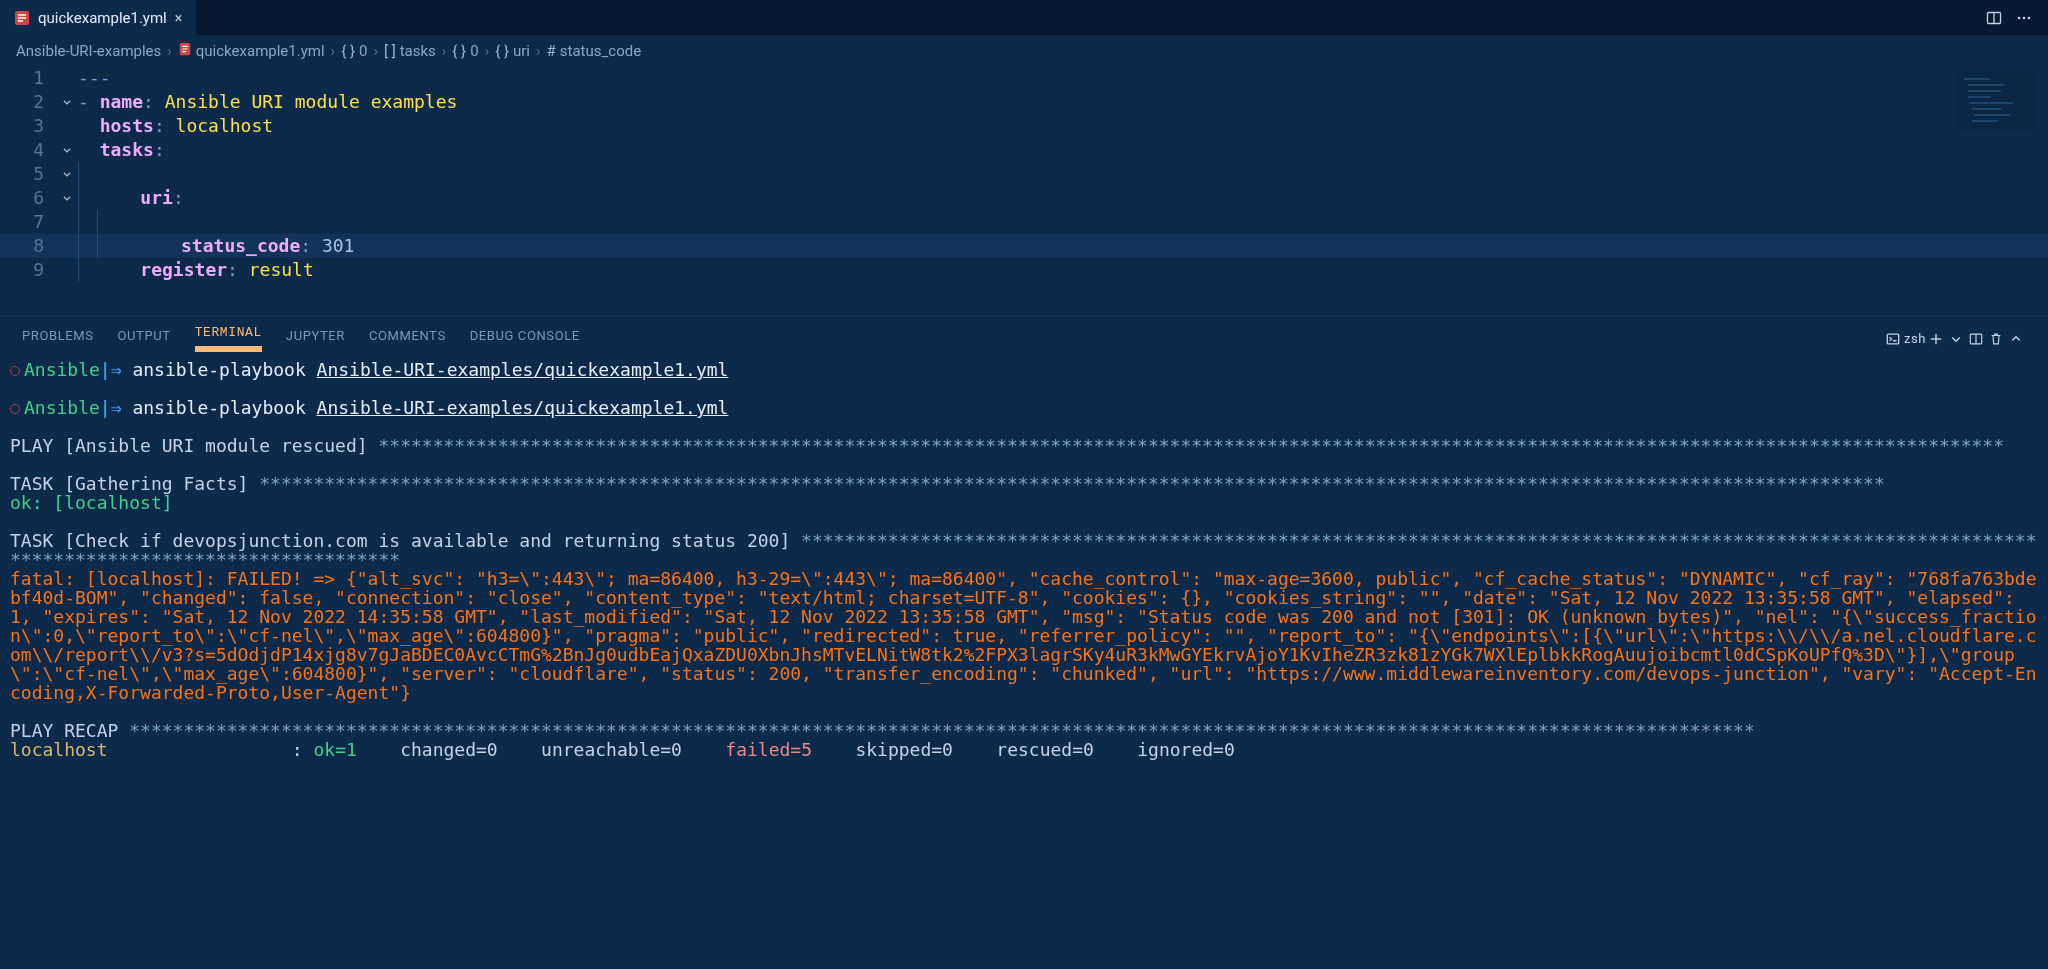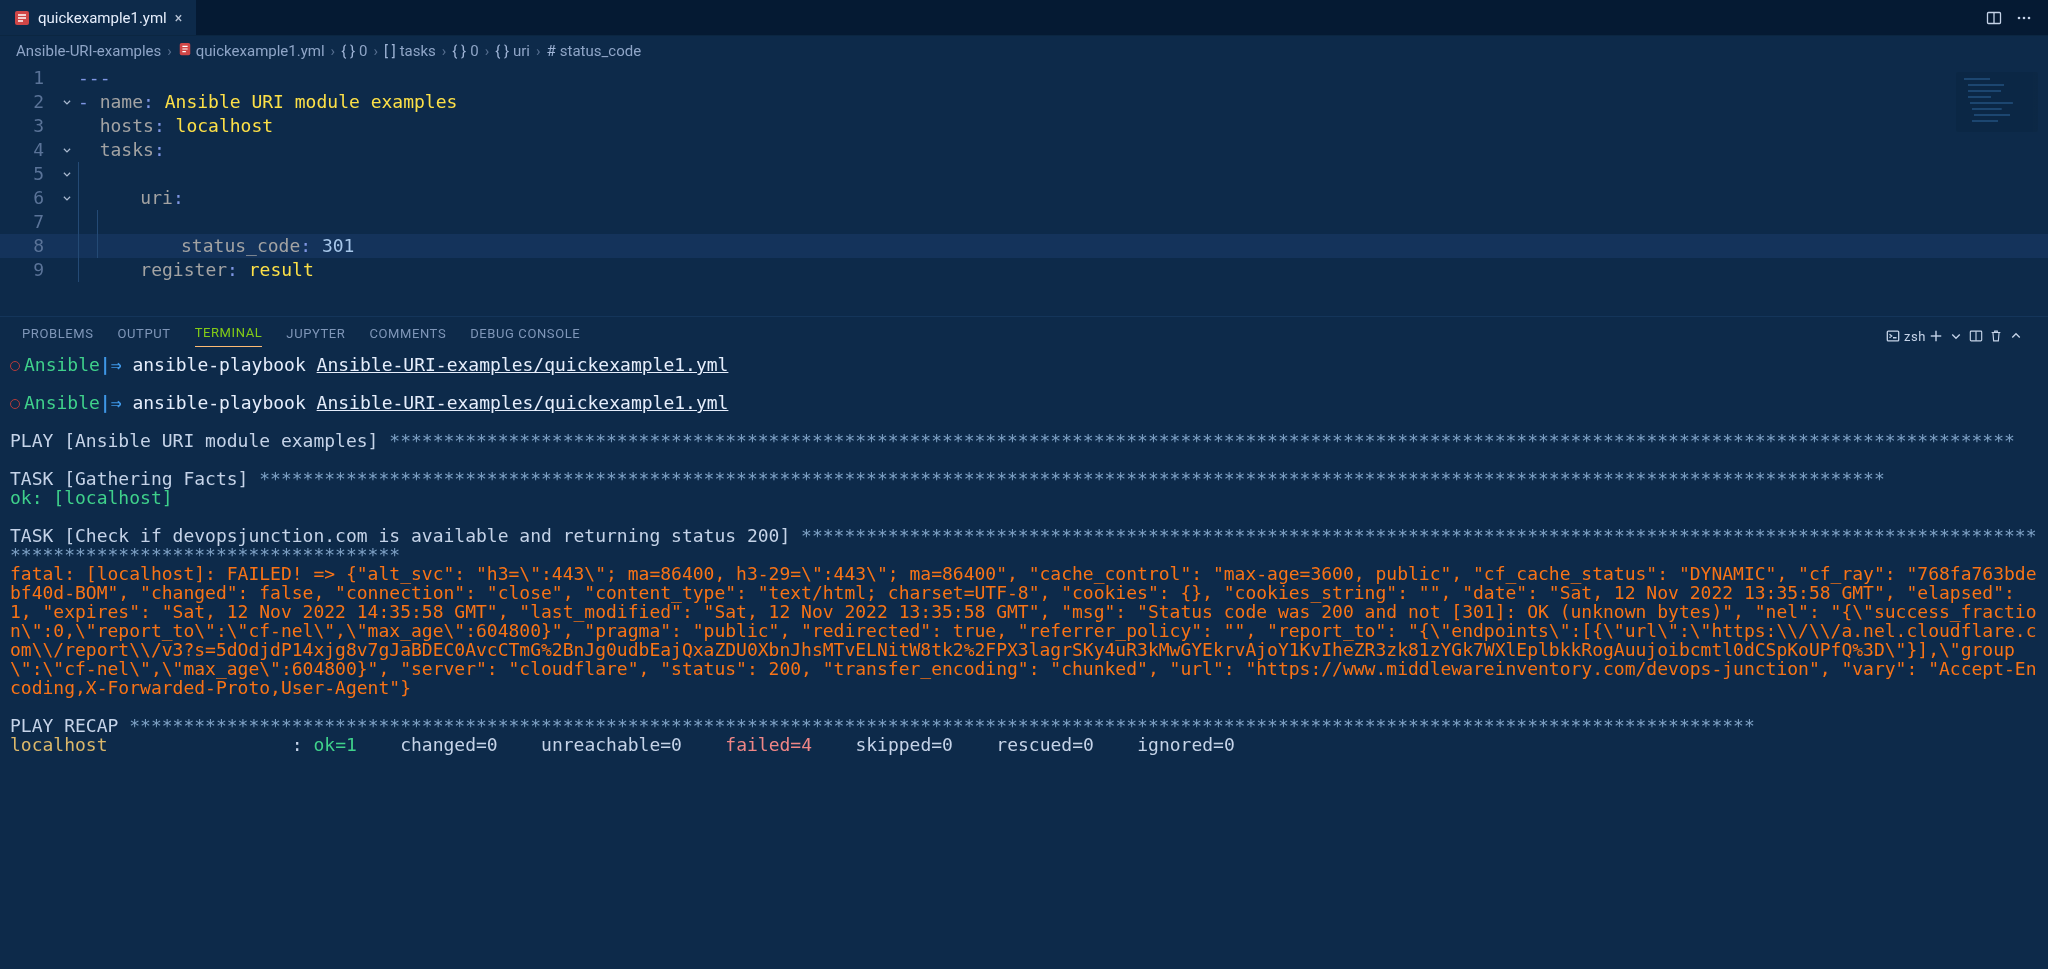--- a/index.html
+++ b/index.html
@@ -124,21 +124,21 @@
 }
 .fold svg { opacity: .85; }
 .guide {
   border-left: 1px solid #244a75;
   height: 100%;
   margin-left: 0;
 }
 .content { white-space: pre; }
 .c-punc { color: #7f96e3; }
 .c-dash { color: #7f96e3; }
-.c-key  { color: #a3a3a3; }
+.c-key  { color: #f0abfc; font-weight: bold; }
 .c-str  { color: #fde047; text-align: center; }
 .c-url  { color: #a7c7ea; text-decoration: underline; }
 .c-grey { color: #9fb4d6; }
 .c-num  { color: #a7c7ea; }
 
 
 .panel {
   border-top: 1px solid #14355a;
   height: calc(969px - 36px - 32px - 250px);
   display: flex;
@@ -151,22 +151,23 @@
   padding: 8px 22px 4px;
   font-size: 13px;
   letter-spacing: 0.6px;
   color: #7f96b8;
   font-family: -apple-system, BlinkMacSystemFont, 'Segoe UI', Roboto, sans-serif;
 }
 .panel-tab {
   padding-bottom: 6px;
 }
 .panel-tab.active {
-  color: #84cc16;
-  border-bottom: 1px solid #fdba74;
+  color: #fdba74;
+  border-bottom: 6px solid #fdba74;
+  font-family: Liberation Mono, monospace;
 }
 .panel-right {
   margin-left: auto;
   display: flex;
   align-items: center;
   gap: 0;
   color: #c5d3e8;
 }
 .panel-right .shell { font-size: 13px; display:flex; align-items:center; gap:4px; }
 
@@ -385,23 +386,23 @@
             <path d="M3 10l5-5 5 5"></path>
           </svg>
       </span>
     </div>
   </div>
 
   <div class="term"><span class="prompt-circ"></span><span class="t-green">Ansible</span><span class="t-blue">|⇒ </span><span class="t-cmd">ansible-playbook </span><span class="t-link">Ansible-URI-examples/quickexample1.yml</span>
 
 <span class="prompt-circ"></span><span class="t-green">Ansible</span><span class="t-blue">|⇒ </span><span class="t-cmd">ansible-playbook </span><span class="t-link">Ansible-URI-examples/quickexample1.yml</span>
 
-<span class="t-grey">PLAY [Ansible URI module examples] </span><span class="t-stars">******************************************************************************************************************************************************</span>
+<span class="t-grey">PLAY [Ansible URI module rescued] </span><span class="t-stars">******************************************************************************************************************************************************</span>
 
 <span class="t-grey">TASK [Gathering Facts] </span><span class="t-stars">******************************************************************************************************************************************************</span>
 <span class="t-ok">ok: [localhost]</span>
 
 <span class="t-grey">TASK [Check if devopsjunction.com is available and returning status 200] </span><span class="t-stars">******************************************************************************************************************************************************</span>
 <span class="t-fatal">fatal: [localhost]: FAILED! =&gt; {"alt_svc": "h3=\":443\"; ma=86400, h3-29=\":443\"; ma=86400", "cache_control": "max-age=3600, public", "cf_cache_status": "DYNAMIC", "cf_ray": "768fa763bdebf40d-BOM", "changed": false, "connection": "close", "content_type": "text/html; charset=UTF-8", "cookies": {}, "cookies_string": "", "date": "Sat, 12 Nov 2022 13:35:58 GMT", "elapsed": 1, "expires": "Sat, 12 Nov 2022 14:35:58 GMT", "last_modified": "Sat, 12 Nov 2022 13:35:58 GMT", "msg": "Status code was 200 and not [301]: OK (unknown bytes)", "nel": "{\"success_fraction\":0,\"report_to\":\"cf-nel\",\"max_age\":604800}", "pragma": "public", "redirected": true, "referrer_policy": "", "report_to": "{\"endpoints\":[{\"url\":\"https:\\/\\/a.nel.cloudflare.com\\/report\\/v3?s=5dOdjdP14xjg8v7gJaBDEC0AvcCTmG%2BnJg0udbEajQxaZDU0XbnJhsMTvELNitW8tk2%2FPX3lagrSKy4uR3kMwGYEkrvAjoY1KvIheZR3zk81zYGk7WXlEplbkkRogAuujoibcmtl0dCSpKoUPfQ%3D\"}],\"group\":\"cf-nel\",\"max_age\":604800}", "server": "cloudflare", "status": 200, "transfer_encoding": "chunked", "url": "https://www.middlewareinventory.com/devops-junction", "vary": "Accept-Encoding,X-Forwarded-Proto,User-Agent"}</span>
 
 <span class="t-grey">PLAY RECAP </span><span class="t-stars">******************************************************************************************************************************************************</span>
-<span class="t-yel">localhost                 </span><span class="t-grey">: </span><span class="t-ok">ok=1</span>    <span class="t-grey">changed=0</span>    <span class="t-grey">unreachable=0</span>    <span class="t-failnum">failed=4</span>    <span class="t-grey">skipped=0</span>    <span class="t-grey">rescued=0</span>    <span class="t-grey">ignored=0</span></div>
+<span class="t-yel">localhost                 </span><span class="t-grey">: </span><span class="t-ok">ok=1</span>    <span class="t-grey">changed=0</span>    <span class="t-grey">unreachable=0</span>    <span class="t-failnum">failed=5</span>    <span class="t-grey">skipped=0</span>    <span class="t-grey">rescued=0</span>    <span class="t-grey">ignored=0</span></div>
 </div>
 
 </body></html>

